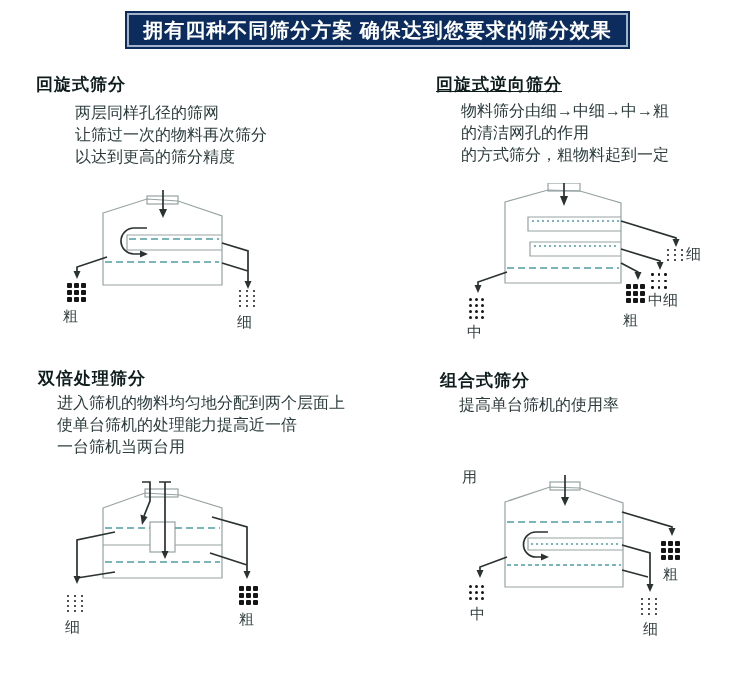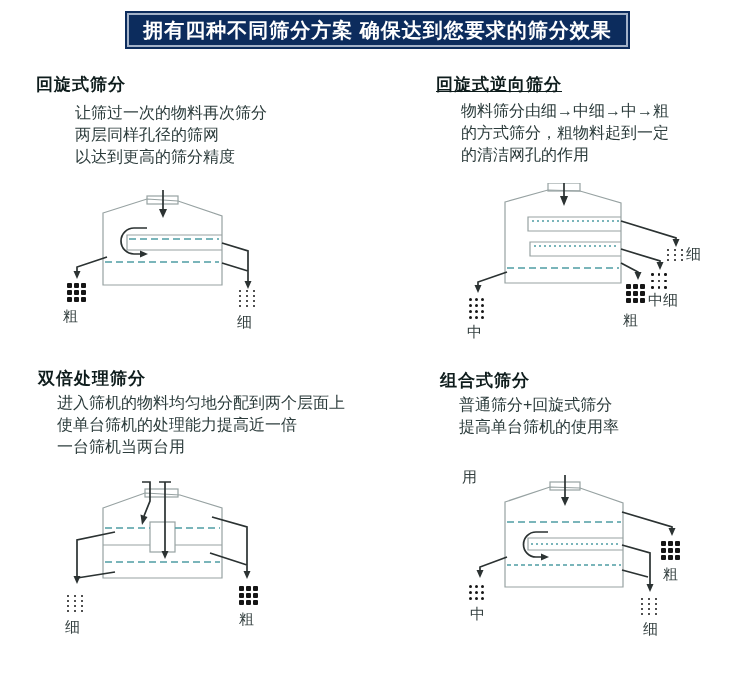--- a/index.html
+++ b/index.html
@@ -49,22 +49,22 @@
 <body>
 
 <div class="page">
 
   <div class="banner">
     <span>拥有四种不同筛分方案 确保达到您要求的筛分效果</span>
   </div>
 
   <div class="sec-title" style="left:36px;top:66px;">回旋式筛分</div>
   <div class="tblock" style="left:75px;top:102px;">
+    <div class="tline">两层同样孔径的筛网</div>
     <div class="tline">让筛过一次的物料再次筛分</div>
-    <div class="tline">两层同样孔径的筛网</div>
     <div class="tline">以达到更高的筛分精度</div>
   </div>
   <div class="diag" style="left:55px;top:188px;width:220px;height:144px;">
     <svg width="220" height="144" viewBox="0 0 220 144">
       <g>
         <path class="gy" d="M48,25 L92,11 L123,13 L167,28 V97 H48 Z"></path>
         <rect class="gy" x="92" y="8" width="31" height="8"></rect>
         <path class="gy" d="M167,47 H72 V62 H167"></path>
       </g>
       <g>
@@ -113,22 +113,22 @@
         <i></i>
         <i></i>
         <i></i>
       </div>
     <div class="dlabel" style="left:182px;top:125px;">细</div>
   </div>
 
   <div class="sec-title" style="left:436px;top:66px;text-decoration:underline;">回旋式逆向筛分</div>
   <div class="tblock" style="left:461px;top:100px;">
     <div class="tline">物料筛分由细→中细→中→粗</div>
+    <div class="tline">的清洁网孔的作用</div>
     <div class="tline">的方式筛分，粗物料起到一定</div>
-    <div class="tline">的清洁网孔的作用</div>
   </div>
   <div class="diag" style="left:455px;top:183px;width:260px;height:162px;">
     <svg width="260" height="162" viewBox="0 0 260 162">
       <g>
         <path class="gy" d="M50,19 L93,7 L125,8 L166,20 V100 H50 Z"></path>
         <rect class="gy" x="93" y="0" width="32" height="8"></rect>
         <path class="gy" d="M166,34 H73 V48 H166"></path>
         <path class="gy" d="M166,59 H75 V73 H166"></path>
       </g>
       <g>
@@ -271,21 +271,20 @@
         <i></i>
         <i></i>
         <i></i>
         <i></i>
       </div>
     <div class="dlabel" style="left:184px;top:142px;">粗</div>
   </div>
 
   <div class="sec-title" style="left:440px;top:362px;">组合式筛分</div>
   <div class="tblock" style="left:459px;top:394px;">
-    <div class="tline">普通筛分+回旋式筛分</div>
     <div class="tline">提高单台筛机的使用率</div>
   </div>
   <div class="diag" style="left:455px;top:465px;width:245px;height:180px;">
     <svg width="245" height="180" viewBox="0 0 245 180">
       <g>
         <path class="gy" d="M50,37 L95,22 L125,23 L168,38 V122 H50 Z"></path>
         <rect class="gy" x="95" y="17" width="30" height="8"></rect>
         <path class="gy" d="M168,73 H73 V85 H168"></path>
       </g>
       <g>

